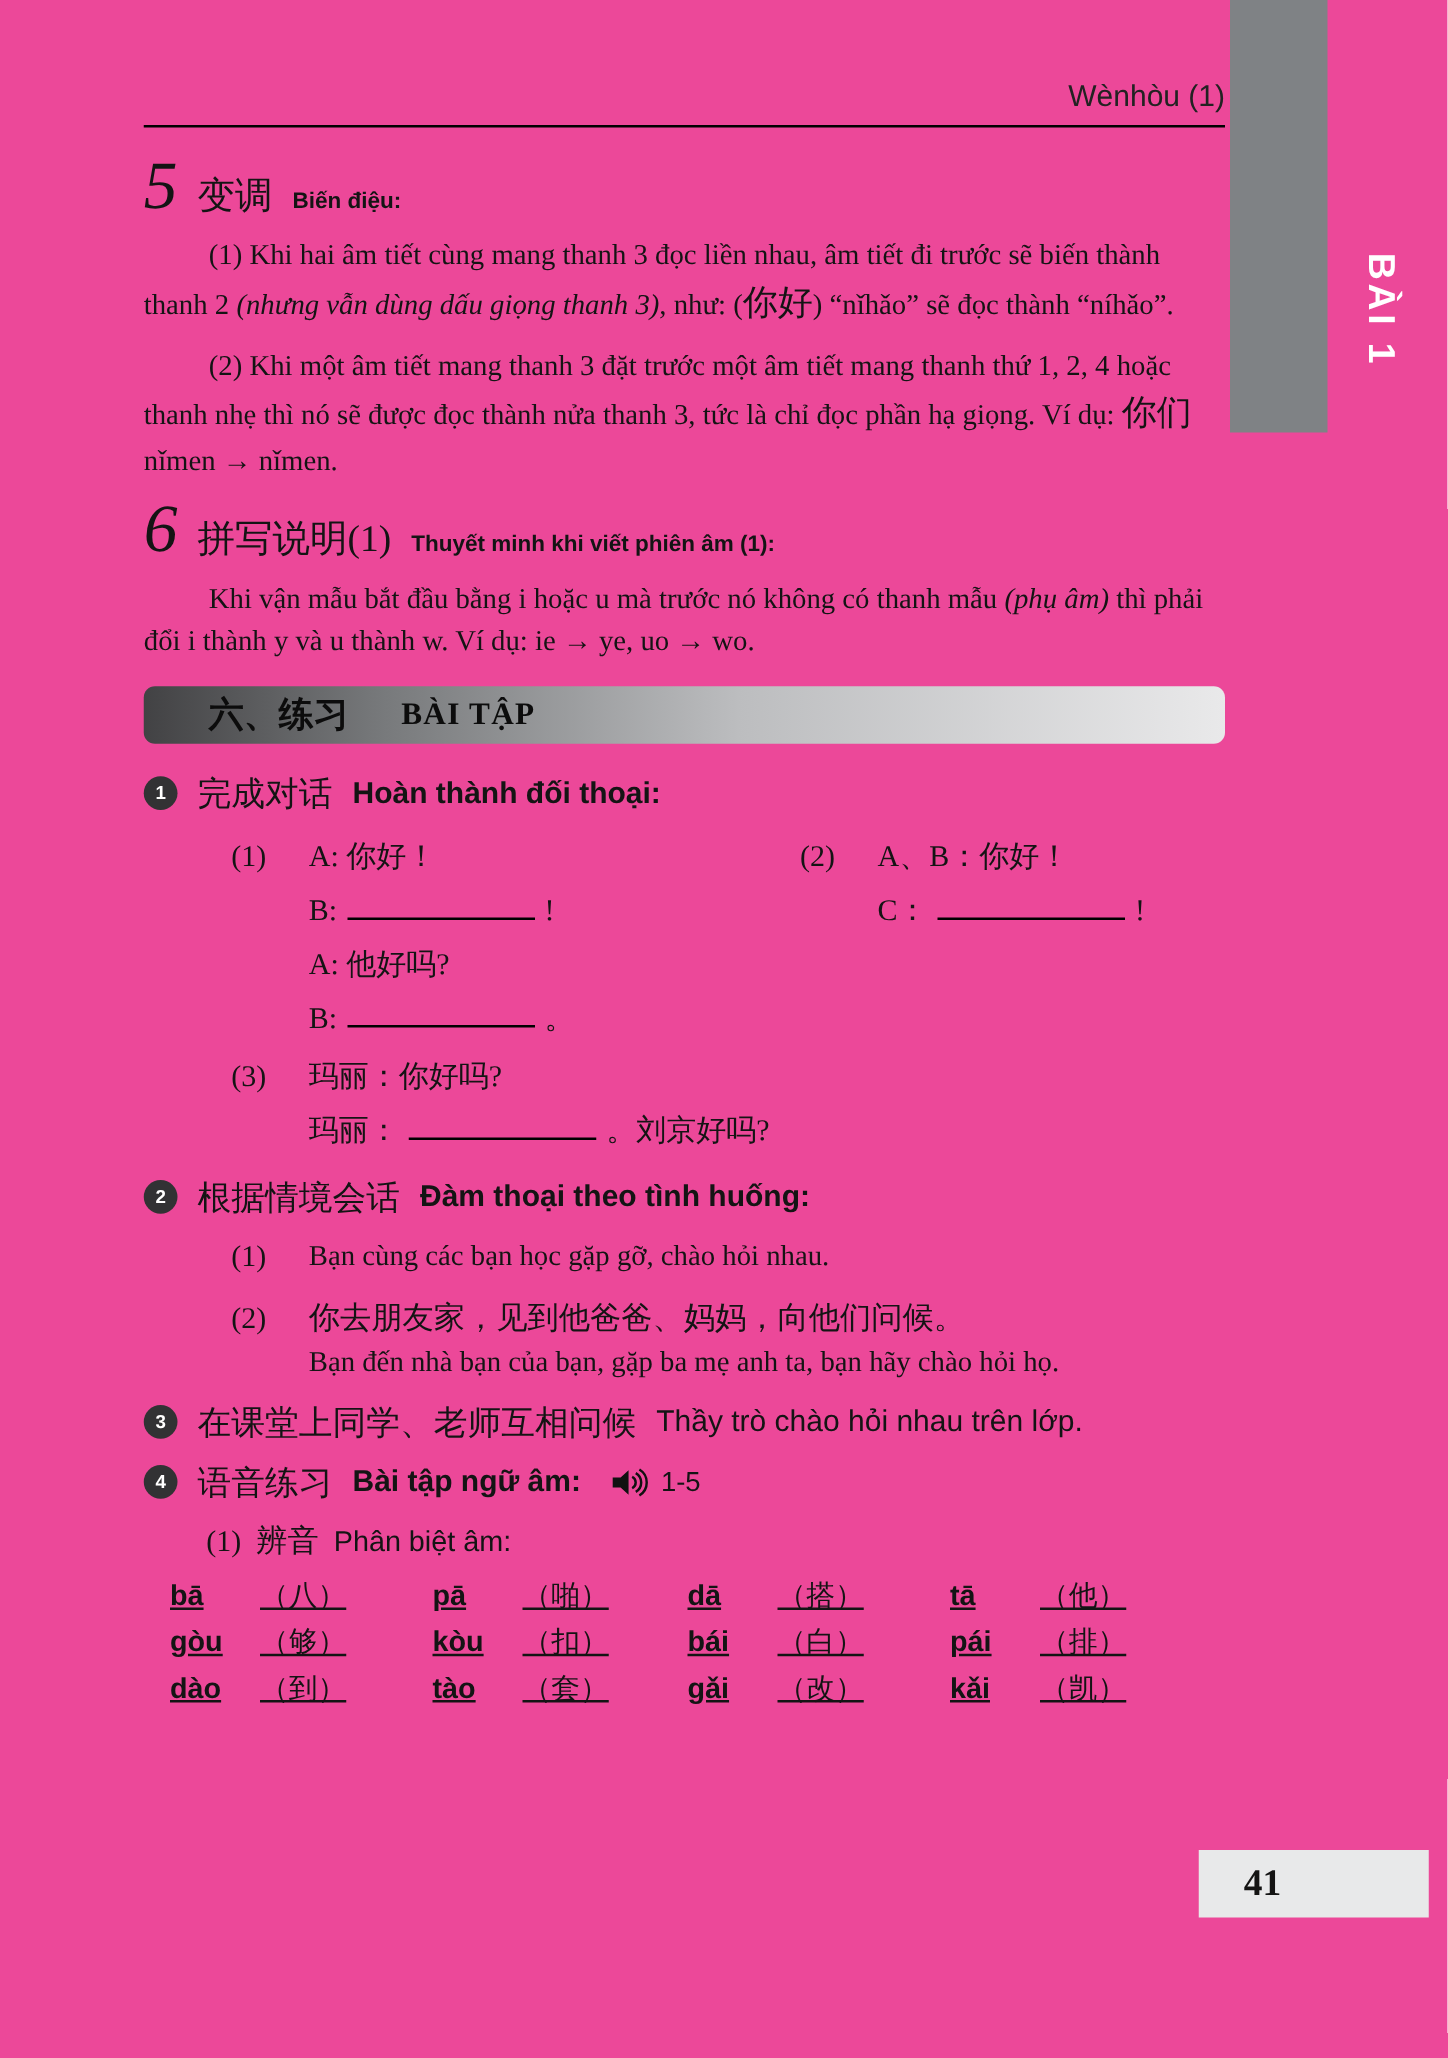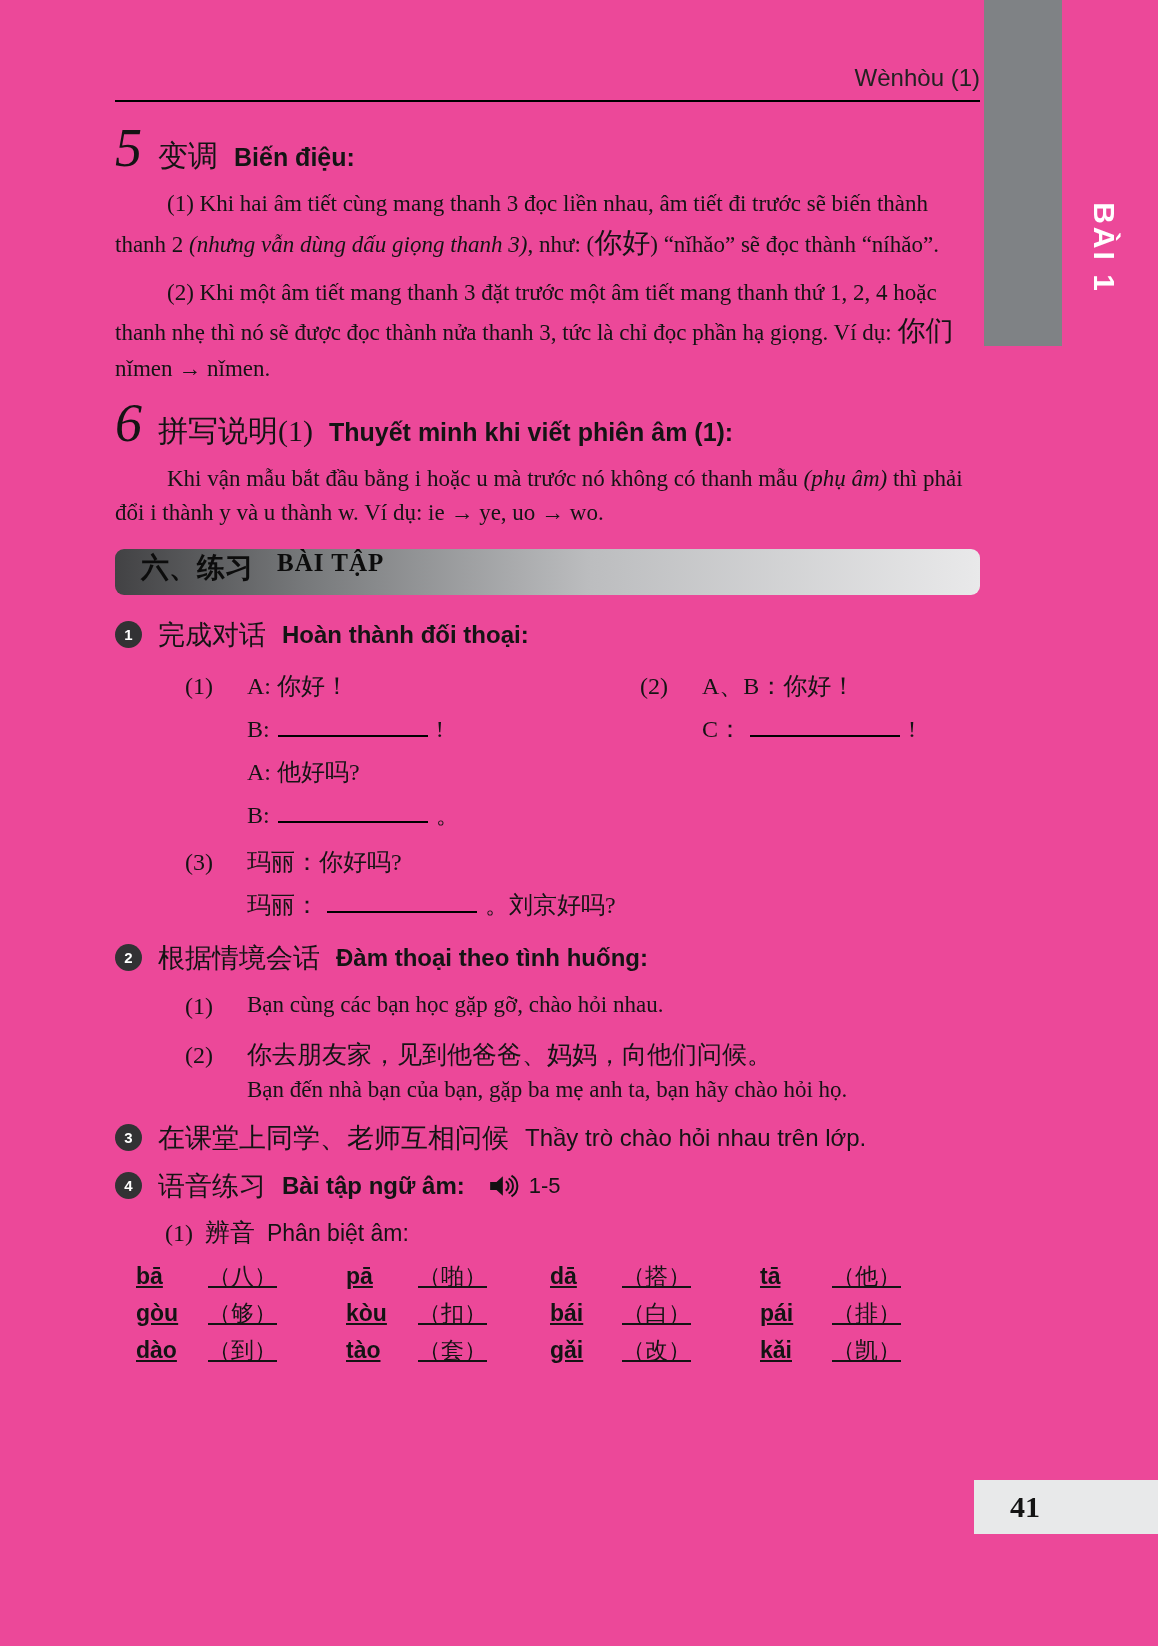--- a/index.html
+++ b/index.html
@@ -21,30 +21,30 @@
   .content { position:absolute; left:115px; top:64px; width:865px; }
   .running-head {
     text-align:right; font-family:"Liberation Sans", sans-serif;
     font-size:24px; color:#222; padding-bottom:8px;
   }
   .head-rule { border:none; border-top:2px solid #000; margin-bottom:22px; }
 
   .sec-head { display:flex; align-items:baseline; gap:16px; margin:6px 0 10px; }
   .big-num { font-size:54px; font-style:italic; line-height:0.9; }
   .sec-zh { font-size:30px; }
-  .sec-vi { font-family:"Liberation Sans", sans-serif; font-weight:bold; font-size:25px; }
+  .sec-vi { font-family:"Liberation Sans", sans-serif; font-weight:bold; font-size:18px; }
 
   p.body { font-size:23px; line-height:1.5; margin-bottom:12px; text-indent:52px; }
   .italic { font-style:italic;margin-top:16px; }
   .zh-inline { font-size:28px; }
 
   .practice-bar {
     margin:18px 0 22px; height:46px; border-radius:9px;
     background:linear-gradient(90deg,#424244 0%, #77797b 22%, #bcbdbf 55%, #e9e9ea 100%);
-    display:flex; align-items:flex-start; padding-left:26px; gap:24px;
+    display:flex; align-items:center; padding-left:52px; gap:42px;
   }
   .bar-zh { font-size:28px; font-weight:bold; color:#0c0c0c; }
   .bar-vi { font-weight:bold; font-size:25px; letter-spacing:1px; color:#0c0c0c; }
 
   .ex-head { display:flex; align-items:center; gap:16px; margin:12px 0 12px; }
   .bullet {
     flex:0 0 auto; width:27px; height:27px; border-radius:50%; background:#323234;
     color:#fff; font-family:"Liberation Sans", sans-serif; font-size:15px; font-weight:bold;
     display:inline-flex; align-items:center; justify-content:center;
   }
@@ -79,21 +79,21 @@
 
   .pinyin-table {
     margin:12px 0 0 21px; display:grid;
     grid-template-columns:72px 138px 72px 132px 72px 138px 72px 110px;
     row-gap:6px; font-size:23px; align-items:baseline;text-decoration:underline;
   }
   .py { font-family:"Liberation Sans", sans-serif; font-weight:bold; }
   .hz { }
 
   .page-num-box {
-    position:absolute; right:0; bottom:112px; width:184px; height:54px;
+    position:absolute; right:15px; bottom:112px; width:184px; height:54px;
     background:#e8e9ea; display:flex; align-items:center; padding-left:36px;
     font-size:30px; font-weight:bold;
   }
 </style>
 </head>
 <body>
 
 <div class="page">
 
   <div class="side-tab">

